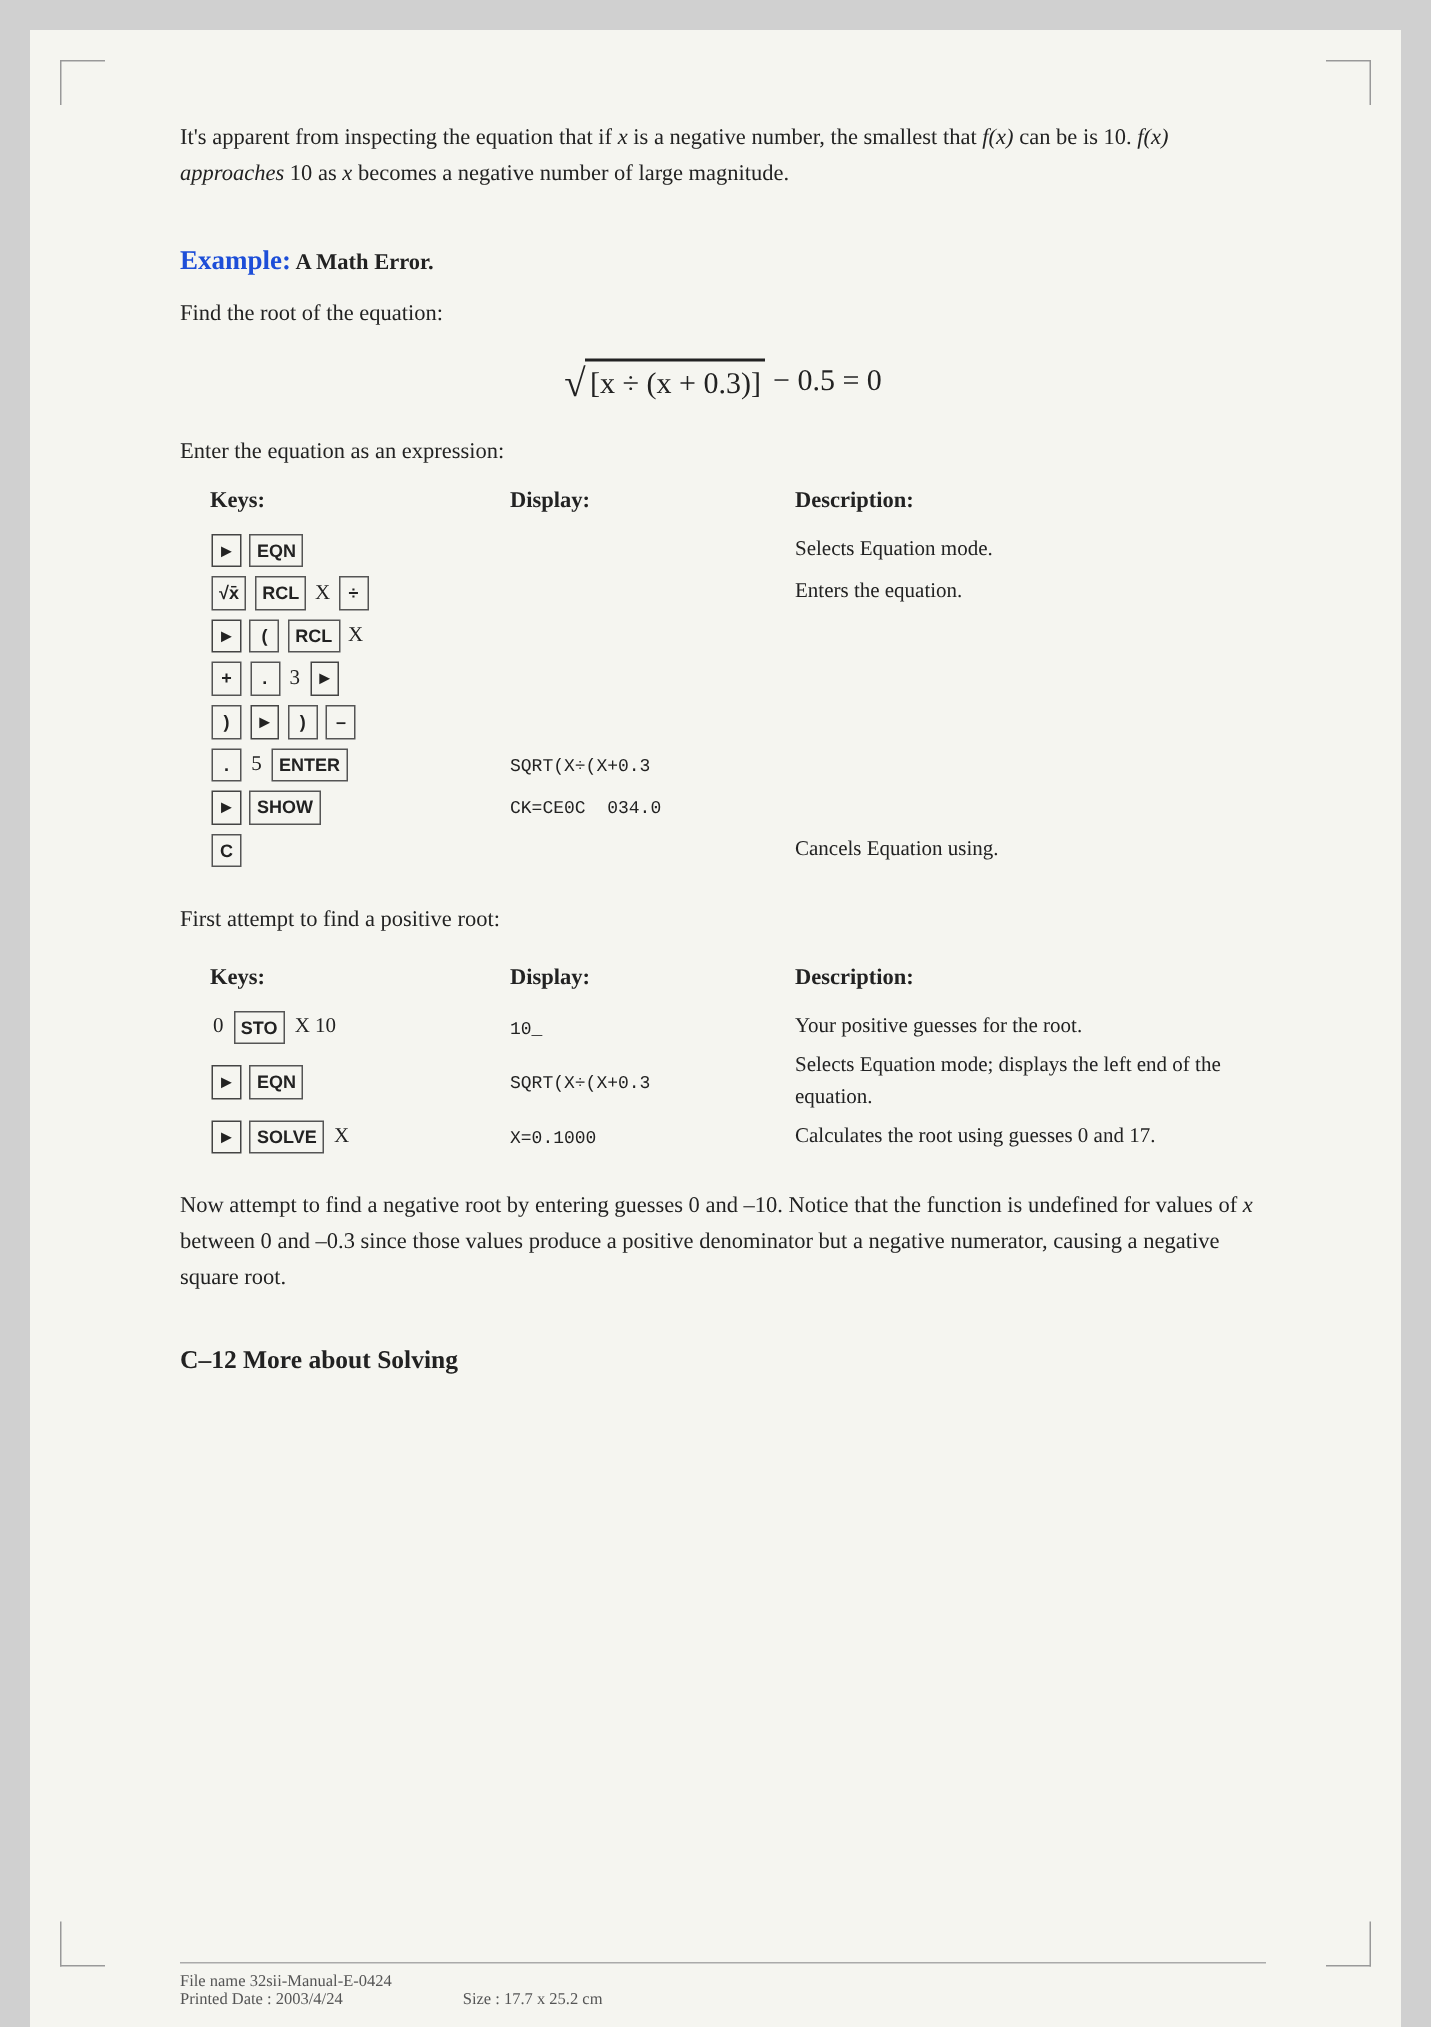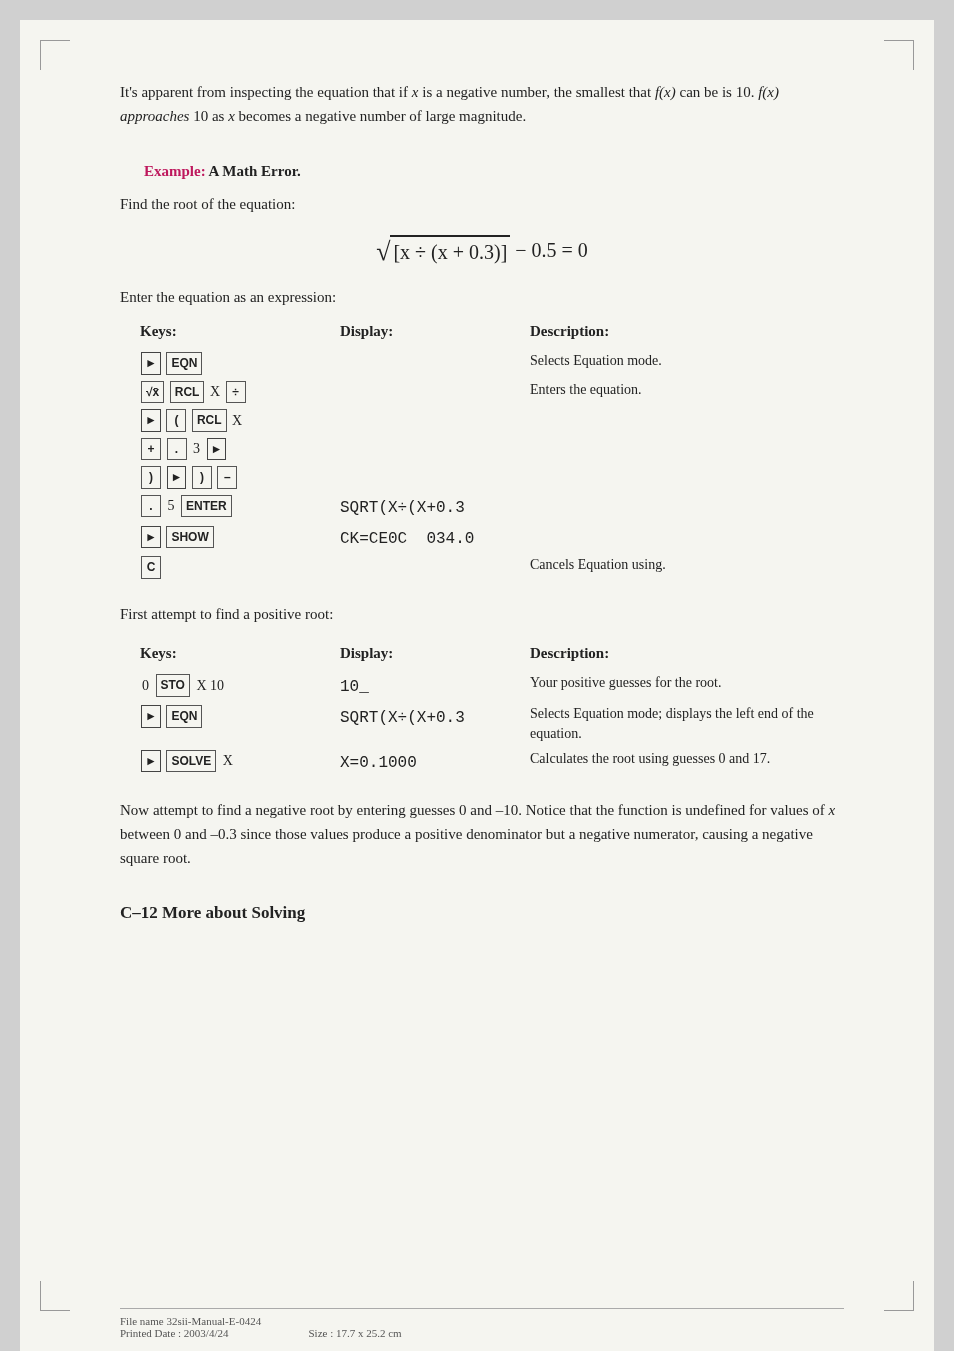--- a/index.html
+++ b/index.html
@@ -43,24 +43,23 @@
       margin-bottom: 32px;
       font-size: 15px;
       line-height: 1.6;
     }
 
     .example-heading {
       margin-bottom: 10px;
     }
 
     .example-label {
-      color: #be185d;
-      font-weight: bold;
-      font-size: 15px;
-      margin-left: 24px;
+      color: #1d4ed8;
+      font-weight: bold;
+      font-size: 18px;
     }
 
     .example-title {
       font-weight: bold;
       font-size: 15px;
     }
 
     .find-root-text {
       margin-bottom: 14px;
       font-size: 15px;
@@ -173,34 +172,34 @@
       margin-bottom: 6px;
       border-bottom: none;
     }
 
     .col-keys { width: 220px; padding-left: 20px; }
     .col-display { width: 190px; }
     .col-desc { flex: 1; }
 
     .table-data-row {
       display: flex;
-      align-items: flex-start;
+      align-items: center;
       padding: 2px 0;
       font-size: 14px;
       min-height: 26px;
     }
 
     .table-data-row .col-keys {
       font-weight: normal;
       white-space: nowrap;
     }
 
     .table-data-row .col-display {
       font-family: 'Courier New', monospace;
-      font-size: 16px;
+      font-size: 12px;
       white-space: nowrap;
       padding-top: 2px;
     }
 
     .table-data-row .col-desc {
       font-size: 14px;
       line-height: 1.45;
     }
 
   </style>

